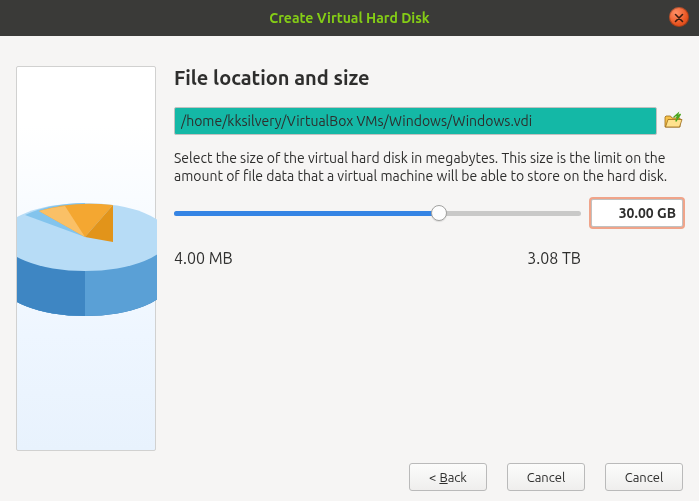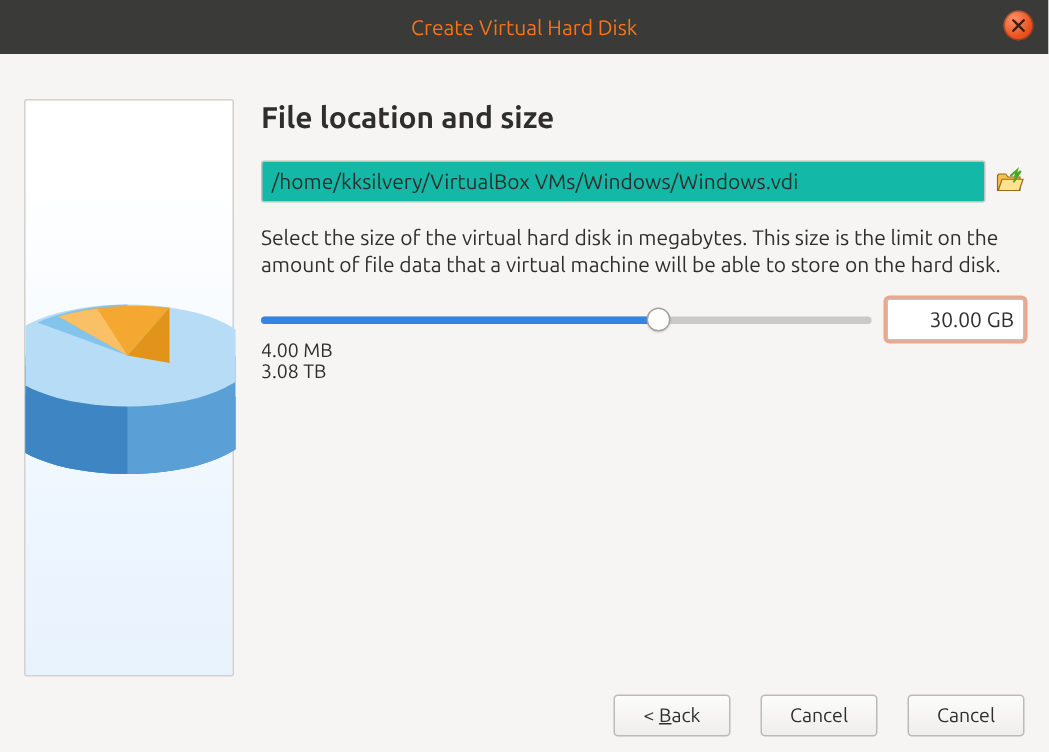--- a/index.html
+++ b/index.html
@@ -12,23 +12,23 @@
     }
     .titlebar {
       background: #3a3a38;
       height: 36px;
       display: flex;
       align-items: center;
       justify-content: center;
       position: relative;
     }
     .titlebar-title {
-      color: #f97316;
-      font-size: 14px;
-      font-weight: 400;
+      color: #84cc16;
+      font-size: 14px;
+      font-weight: 700;
     }
     .close-btn {
       position: absolute;
       right: 10px;
       top: 7px;
       width: 20px;
       height: 20px;
       border-radius: 50%;
       background: radial-gradient(circle at 35% 30%, #ff9067, #e95420 60%, #c7471c);
       display: flex;
@@ -146,29 +146,29 @@
       height: 28px;
       border: 1px solid #c1c1c0;
       background: #fff;
       padding: 0 6px;
       text-align: right;
       font-size: 14px;
       font-family: inherit;
       color: #2e2e2d;
       border-radius: 2px;
       box-shadow: 0 0 0 2px rgba(233,84,32,0.5);
+      font-weight: bold;
     }
     .range-labels {
       display: flex;
       justify-content: space-between;
-      font-size: 13px;
-      color: #2e2e2d;
-      margin-top: 0;
+      font-size: 16px;
+      color: #2e2e2d;
+      margin-top: 22px;
       padding-right: 102px;
-      flex-direction: column;
     }
     .footer {
       display: flex;
       justify-content: flex-end;
       gap: 20px;
       padding-top: 10px;
       align-items: center;
     }
     .btn {
       min-width: 78px;

